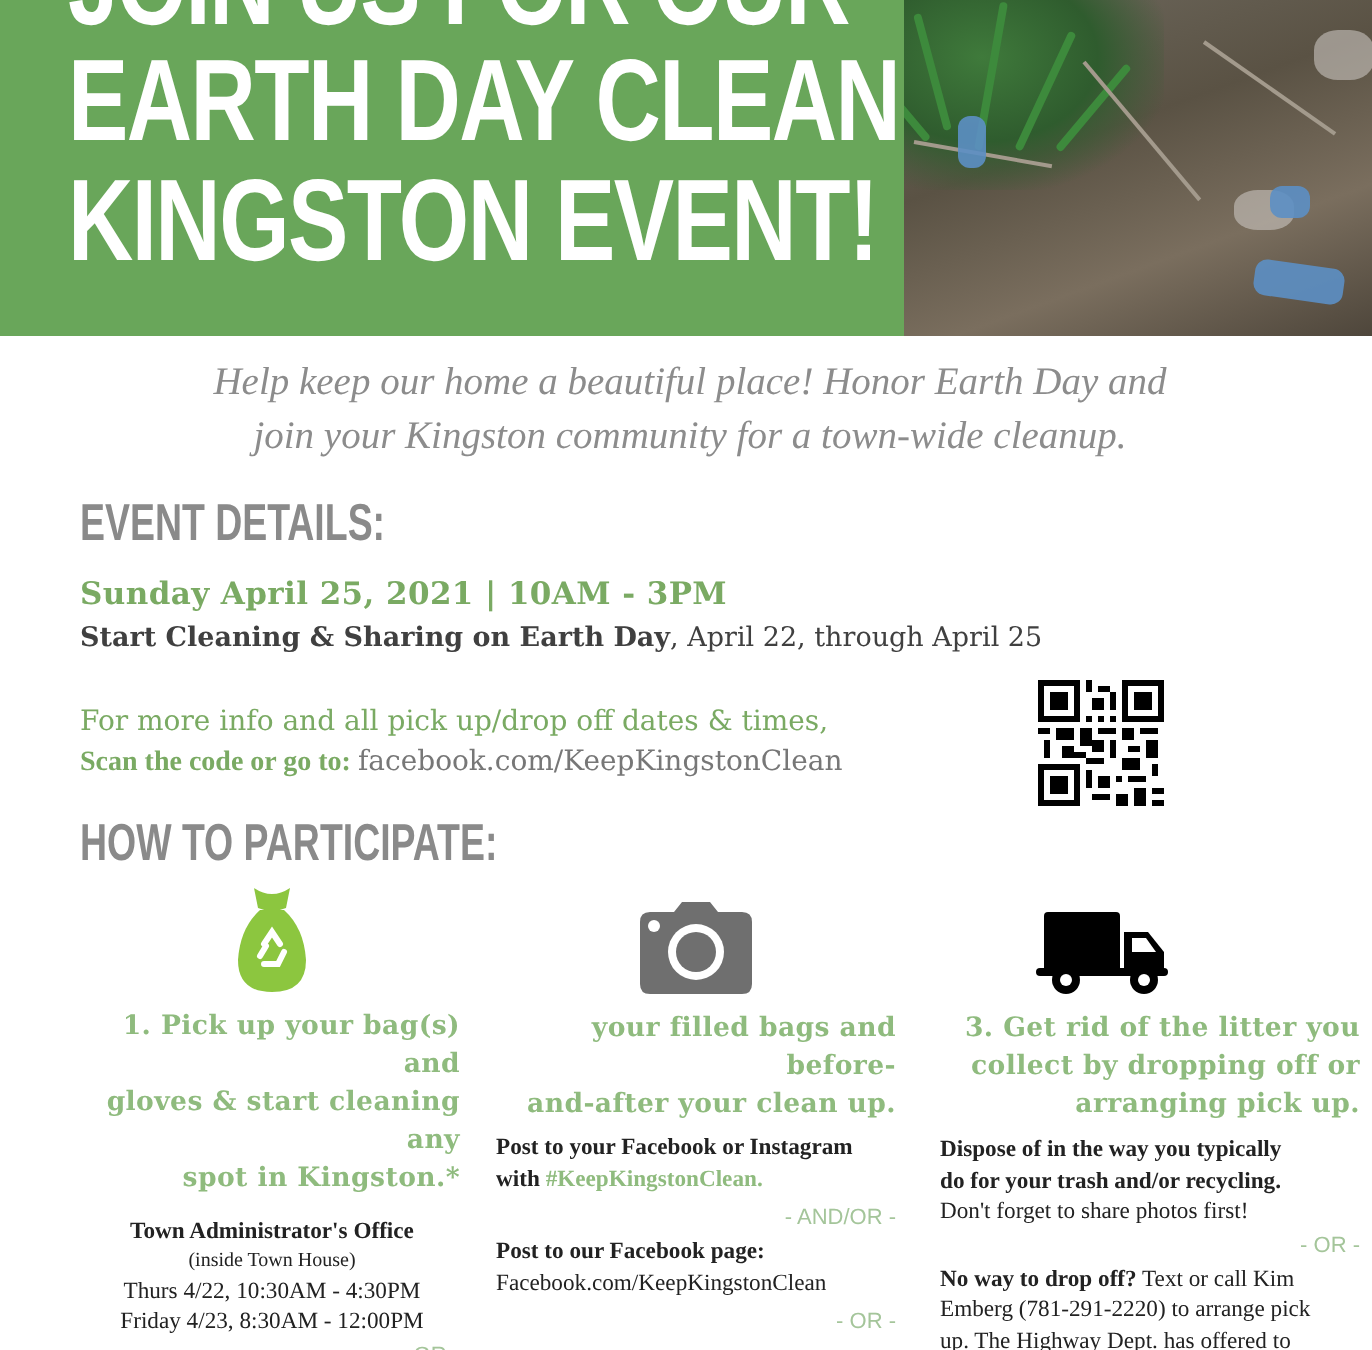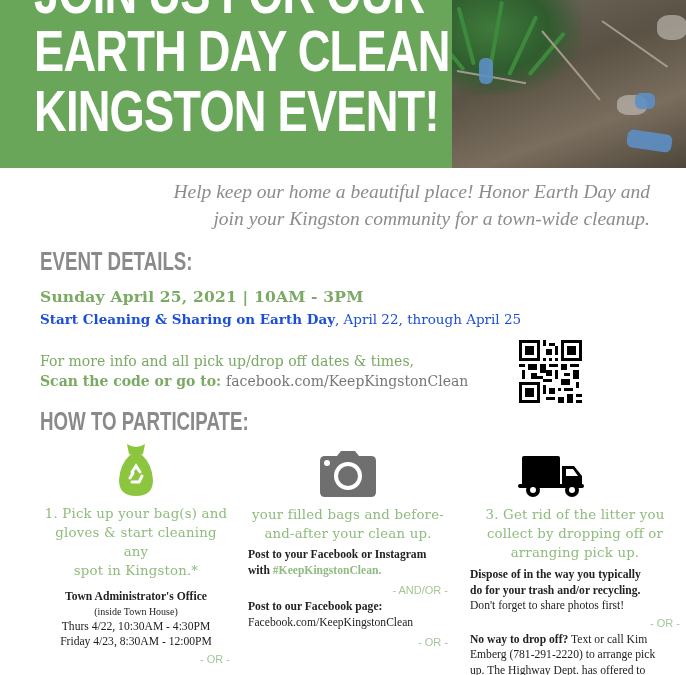--- a/index.html
+++ b/index.html
@@ -19,46 +19,46 @@
 
   .photo { position: absolute; left: 452px; top: 0; width: 234px; height: 168px; overflow: hidden;
     background: linear-gradient(160deg, #6f6a5f 0%, #5a5244 40%, #7a6e5e 70%, #4e463b 100%); }
   .photo .grass { position: absolute; left: 0; top: 0; width: 130px; height: 95px;
     background: radial-gradient(ellipse at 30% 30%, #3f7a3b 0%, #2f5c2e 45%, rgba(60,90,50,0) 75%); }
   .photo .blade { position: absolute; width: 4px; background: #3d8a3c; border-radius: 2px; transform-origin: bottom center; }
   .photo .litter { position: absolute; background: #5c8fc4; border-radius: 6px; opacity: 0.9; }
   .photo .rock { position: absolute; background: #c9c5bf; border-radius: 40%; opacity: 0.6; }
   .photo .twig { position: absolute; height: 2px; background: #a39a8c; transform-origin: left center; }
 
-  .intro { position: absolute; left: 40px; top: 178px; width: 610px; text-align: right;
+  .intro { position: absolute; left: 40px; top: 178px; width: 610px; text-align: center;
     font-family: "Liberation Serif", serif; font-style: italic; color: #8c8c8c; font-size: 19.5px; line-height: 27px; }
 
   .section-heading { position: absolute; left: 40px; font-family: "Liberation Sans", sans-serif; font-weight: bold;
     color: #8a8a8a; font-size: 26px; line-height: 26px; transform: scaleX(0.72); transform-origin: left top; white-space: nowrap; }
   .h-event { top: 248px; }
   .h-how { top: 408px; }
 
   .event-date { position: absolute; left: 40px; top: 287px; font-family: "DejaVu Serif", serif; font-weight: bold;
     color: #7aaa63; font-size: 15.5px; letter-spacing: 0.2px; }
-  .event-sub { position: absolute; left: 40px; top: 311px; font-family: "DejaVu Serif", serif; color: #1d4ed8; font-size: 13.5px; }
+  .event-sub { position: absolute; left: 40px; top: 311px; font-family: "DejaVu Serif", serif; color: #404040; font-size: 13.5px; }
   .event-sub b { font-weight: bold; }
 
   .info { position: absolute; left: 40px; top: 351px; font-family: "DejaVu Serif", serif; font-size: 14px; line-height: 20px; color: #7aaa63; }
   .info .url { color: #777777; }
-  .info b { font-weight: bold; }
+  .info b { font-weight: bold; font-family: Liberation Serif, serif; }
 
   .qr { position: absolute; left: 519px; top: 340px; width: 63px; height: 63px; }
 
   .col { position: absolute; top: 440px; text-align: center; }
   .col1 { left: 42px; width: 188px; }
   .col2 { left: 248px; width: 200px; }
   .col3 { left: 470px; width: 210px; }
 
   .step-icon { height: 58px; display: flex; align-items: flex-end; justify-content: center; }
-  .step-title { font-family: "DejaVu Serif", serif; font-weight: normal; color: #8fbb7e; font-size: 13.3px; line-height: 19px; text-align: center; margin-top: 7px; letter-spacing: 0.2px; }
+  .step-title { font-family: "DejaVu Serif", serif; font-weight: bold; color: #8fbb7e; font-size: 13.3px; line-height: 19px; text-align: right; margin-top: 7px; letter-spacing: 0.2px; }
   .col1 .step-title { margin-top: 6px; }
 
   .detail { font-family: "Liberation Serif", serif; font-size: 11.6px; line-height: 15.5px; color: #222; }
   .detail.left { text-align: left; }
   .detail b { font-weight: bold; }
   .small { font-size: 10px; line-height: 14px; }
   .or { color: #a4c59a; font-family: "Liberation Sans", sans-serif; font-size: 11px; line-height: 18px; text-align: right; }
   .hash { color: #8fbb7e; font-weight: bold; }
 </style>
 </head>

